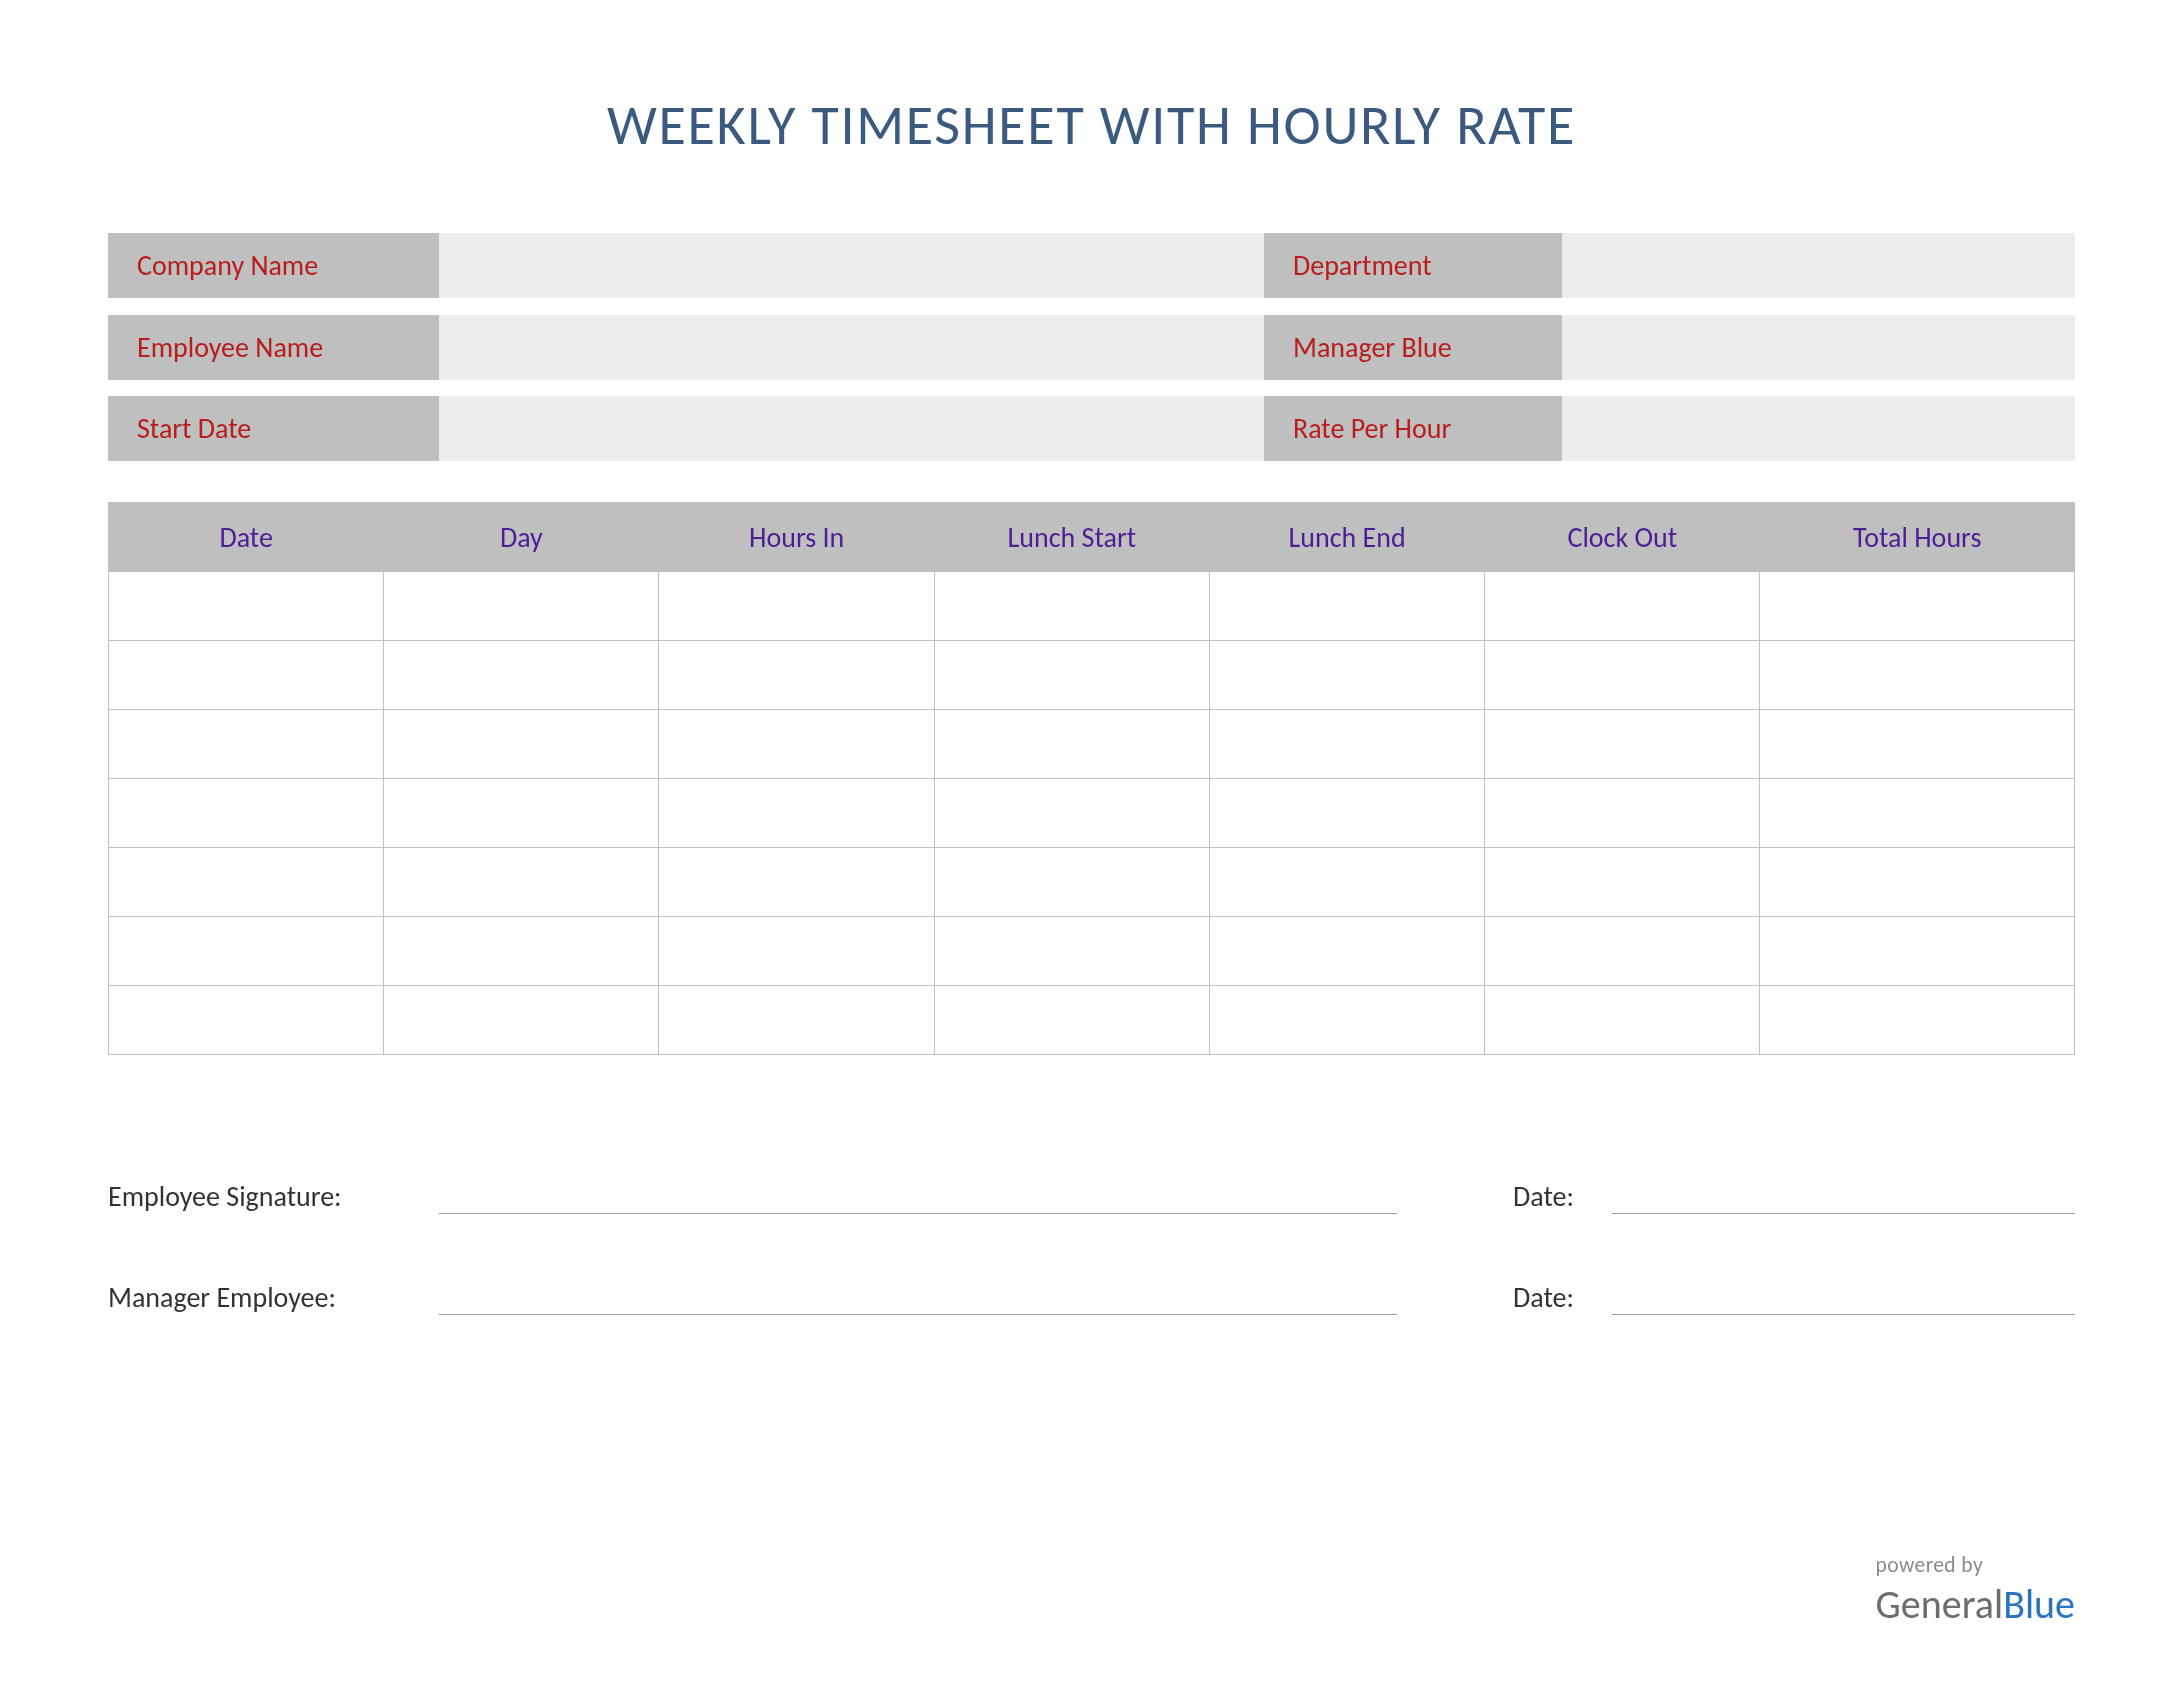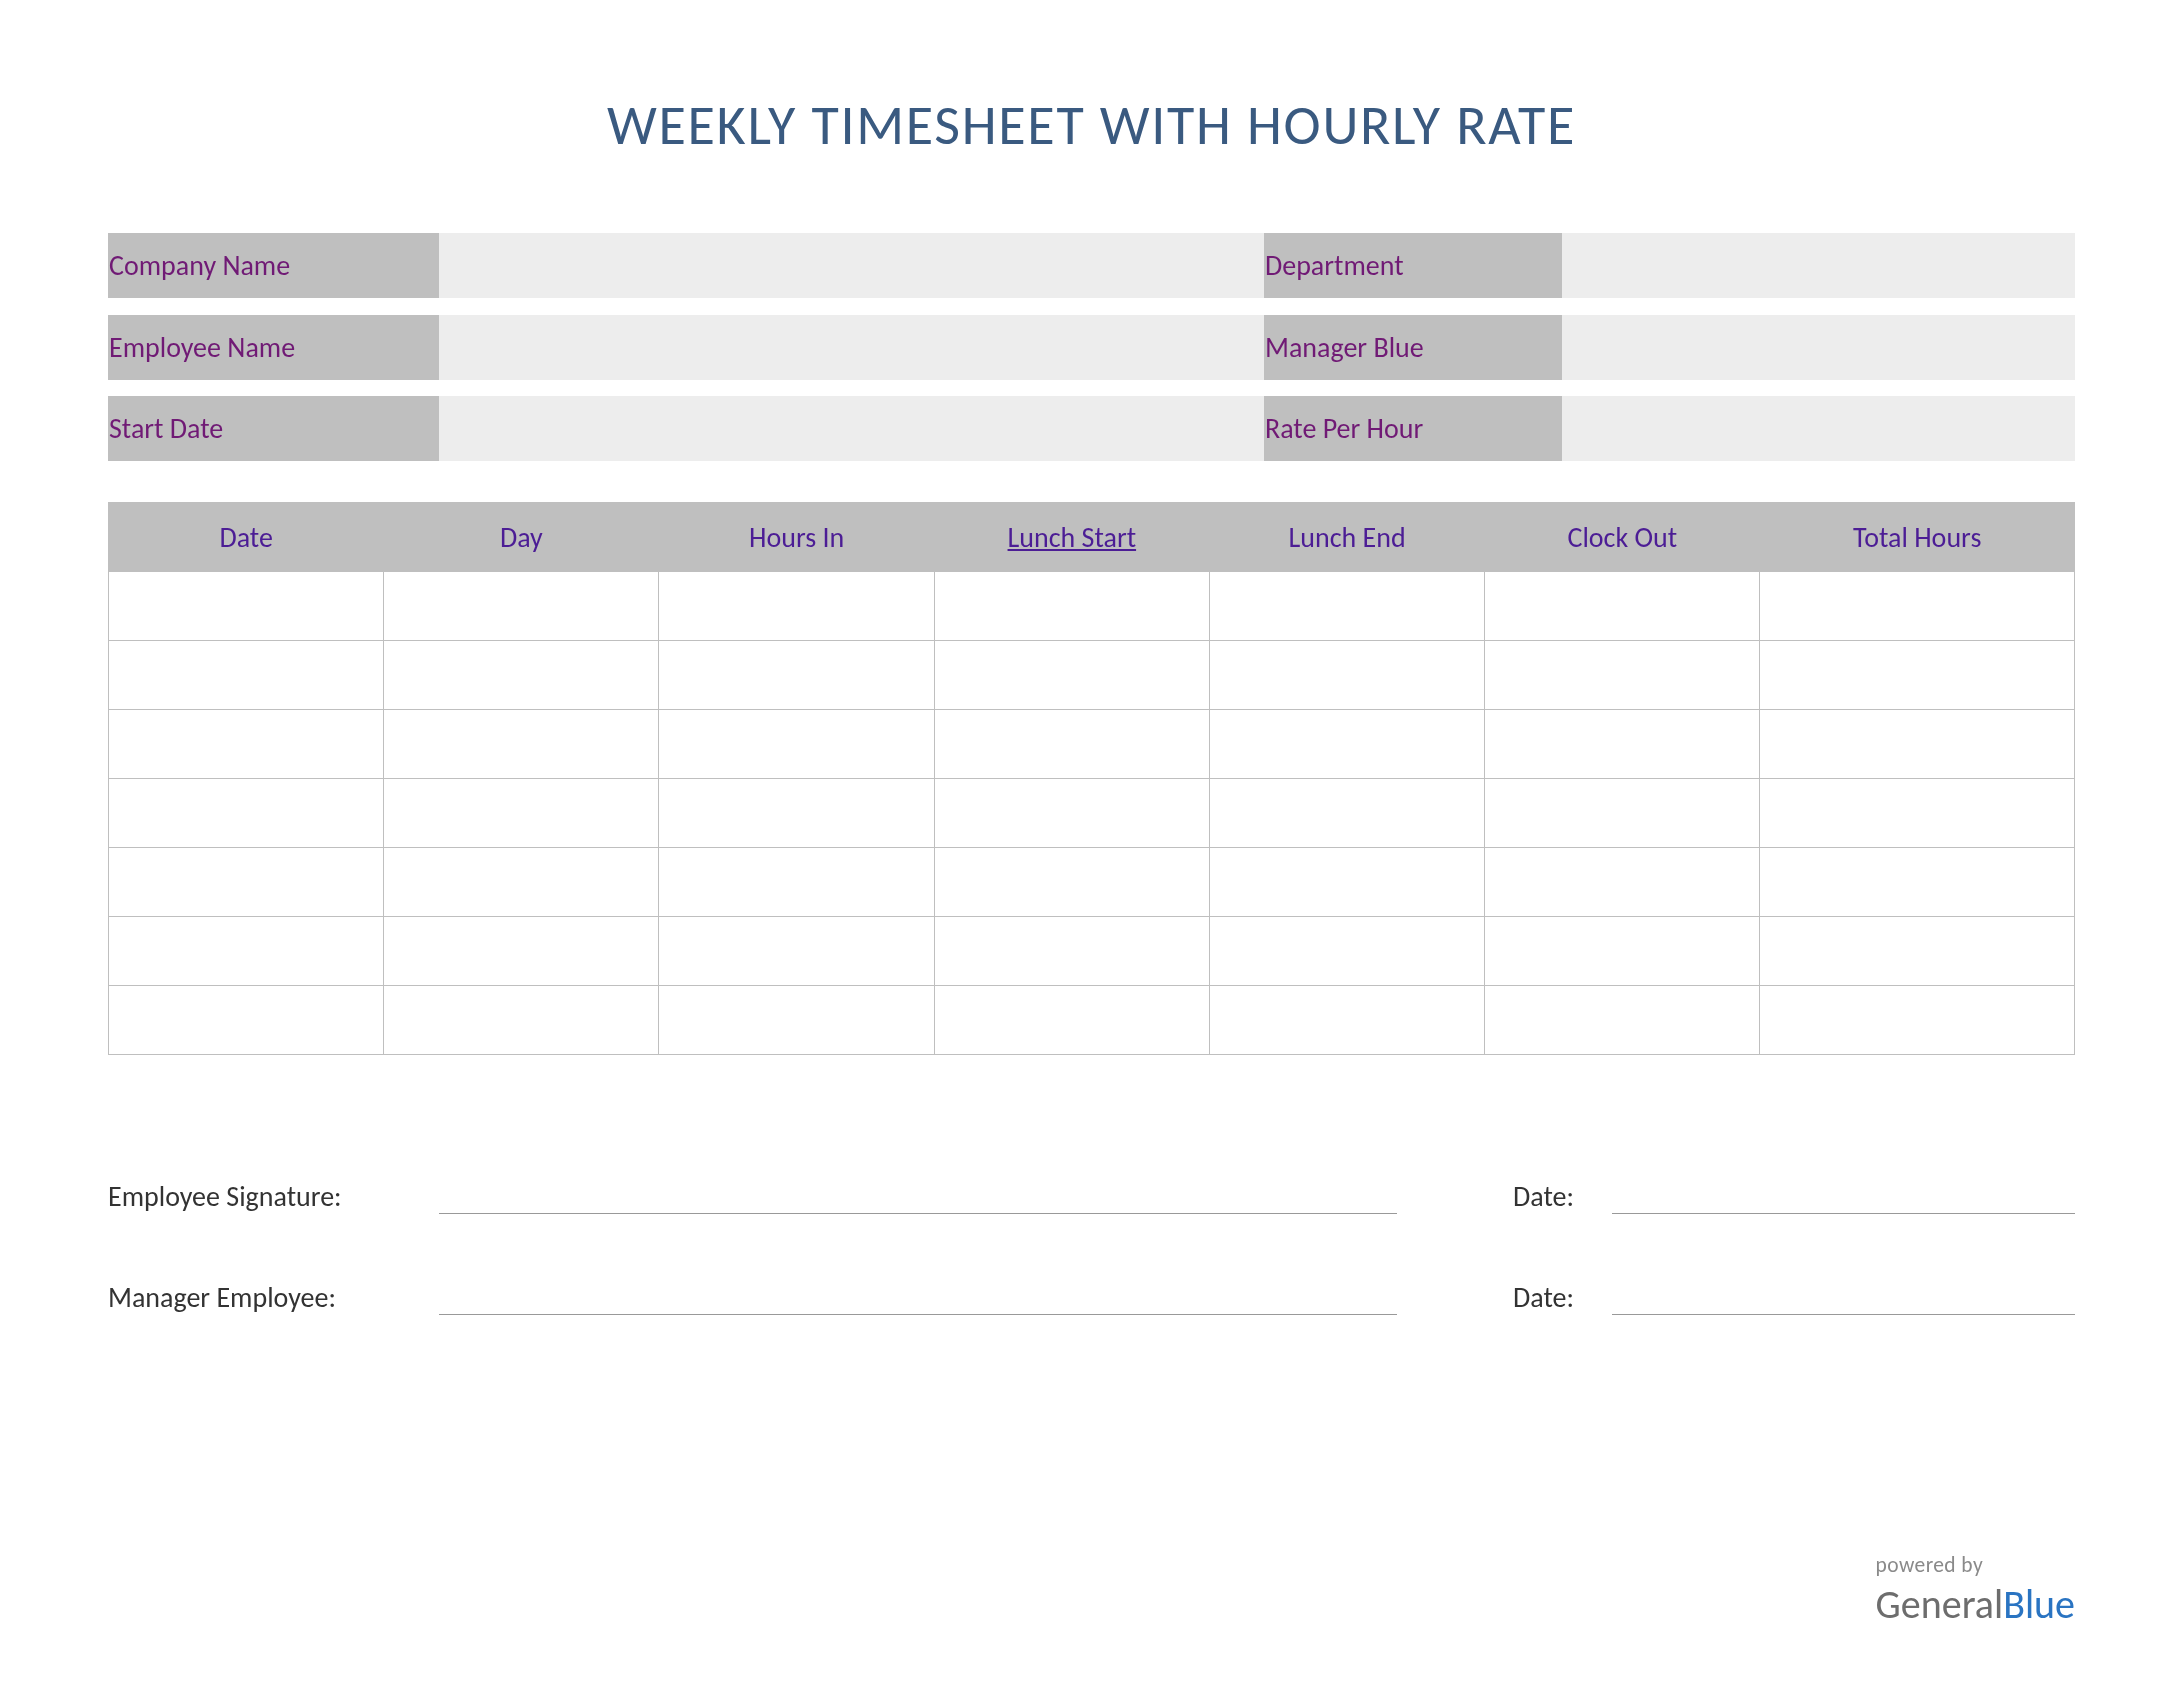--- a/index.html
+++ b/index.html
@@ -40,23 +40,23 @@
     display:flex;
     width:100%;
     height: 65px;
     margin-bottom: 16.5px;
     font-size: 28px;
   }
   .hdr-label {
     background: var(--hdr-label-bg);
     display:flex;
     align-items:center;
-    padding-left: 1px;
+    padding-left: 29px;
     box-sizing:border-box;
-    color:#701a75;
+    color:#b91c1c;
   }
   .hdr-value {
     background: var(--hdr-value-bg);
     box-sizing:border-box;
   }
   .hdr-col1 { width: 331px; }
   .hdr-col2 { flex: 1; }
   .hdr-col3 { width: 298px; }
   .hdr-col4 { width: 513px; }
 
@@ -74,21 +74,21 @@
     height: 66px;
     border: 1.7px solid var(--border-gray);
   }
   .tbl td {
     height: 66px;
     border: 1.7px solid var(--border-gray);
   }
   .col-date     { width: 14%; }
   .col-day      { width: 14%; }
   .col-clockin  { width: 14%; }
-  .col-lunchs   { width: 14%; text-decoration: underline; }
+  .col-lunchs   { width: 14%; }
   .col-lunche   { width: 14%; }
   .col-clockout { width: 14%; }
   .col-total    { width: 16%; }
 
   
   .totals {
     width:100%;
     font-size: 28px;
   }
   .totals .row1 {

